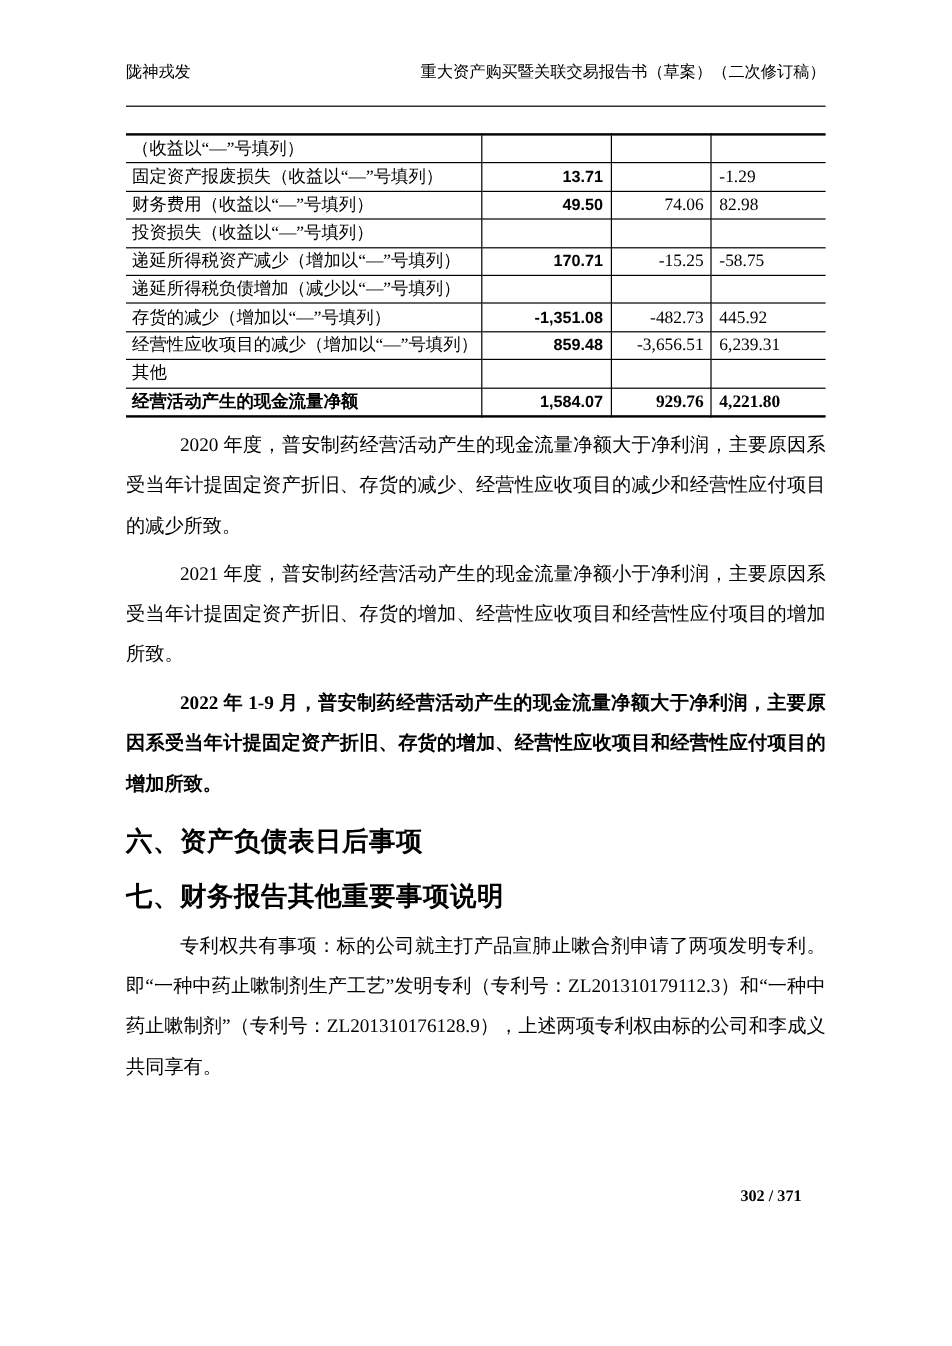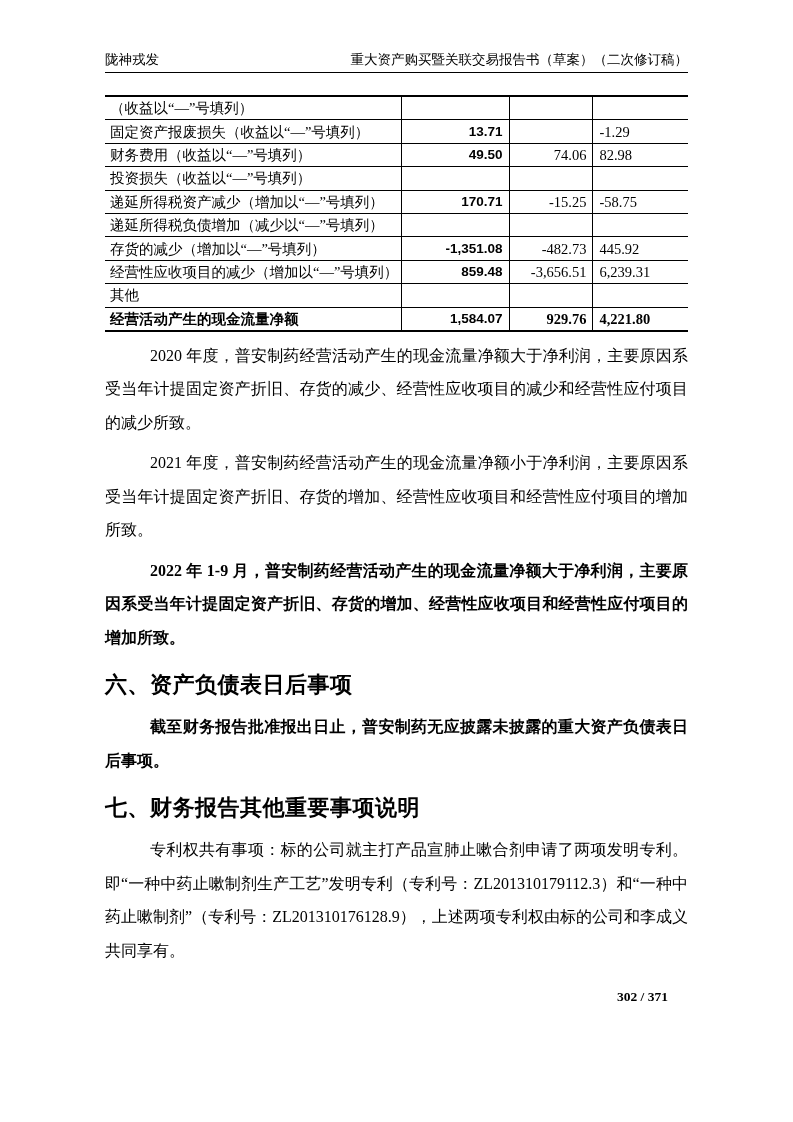--- a/index.html
+++ b/index.html
@@ -6,21 +6,21 @@
   .page {
     width: 793px; height: 1122px;
     background: #ffffff; color: #000;
     position: relative; box-sizing: border-box;
     padding: 52px 105px 0 105px;
     font-family: "Liberation Serif", "DejaVu Serif", serif;
     overflow: hidden;
   }
   .header {
     display: flex; justify-content: space-between; align-items: center;
-    border-bottom: 1.5px solid #000; padding-bottom: 4px;
+    border-bottom: 1.5px solid #000; padding-bottom: 20px;
     font-size: 13.5px; line-height: 16px;
   }
   .hdr-left { white-space: nowrap; }
   .hdr-right { white-space: nowrap; }
   .fin-table {
     width: 100%; border-collapse: collapse; table-layout: fixed;
     margin-top: 22px;
     border-top: 2.5px solid #000; border-bottom: 2.5px solid #000;
     font-size: 14.5px;
   }
@@ -137,21 +137,20 @@
           <td class="c4">4,221.80</td>
         </tr>
       </tbody>
   </table>
 
   <p class="para">2020 年度，普安制药经营活动产生的现金流量净额大于净利润，主要原因系受当年计提固定资产折旧、存货的减少、经营性应收项目的减少和经营性应付项目的减少所致。</p>
   <p class="para">2021 年度，普安制药经营活动产生的现金流量净额小于净利润，主要原因系受当年计提固定资产折旧、存货的增加、经营性应收项目和经营性应付项目的增加所致。</p>
   <p class="para bold-kai">2022 年 1-9 月，普安制药经营活动产生的现金流量净额大于净利润，主要原因系受当年计提固定资产折旧、存货的增加、经营性应收项目和经营性应付项目的增加所致。</p>
 
   <h2 class="heading">六、资产负债表日后事项</h2>
-  <p class="para bold-kai">截至财务报告批准报出日止，普安制药无应披露未披露的重大资产负债表日后事项。</p>
 
   <h2 class="heading">七、财务报告其他重要事项说明</h2>
   <p class="para">专利权共有事项：标的公司就主打产品宣肺止嗽合剂申请了两项发明专利。即“一种中药止嗽制剂生产工艺”发明专利（专利号：ZL201310179112.3）和“一种中药止嗽制剂”（专利号：ZL201310176128.9），上述两项专利权由标的公司和李成义共同享有。</p>
 
   <div class="footer">
     <span>302 / 371</span>
   </div>
 
 </div>
 

